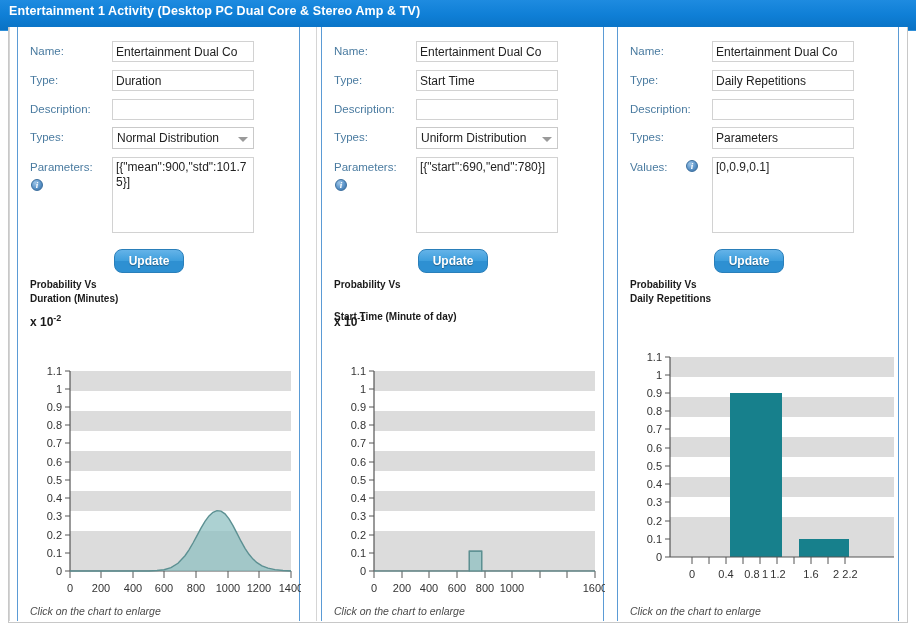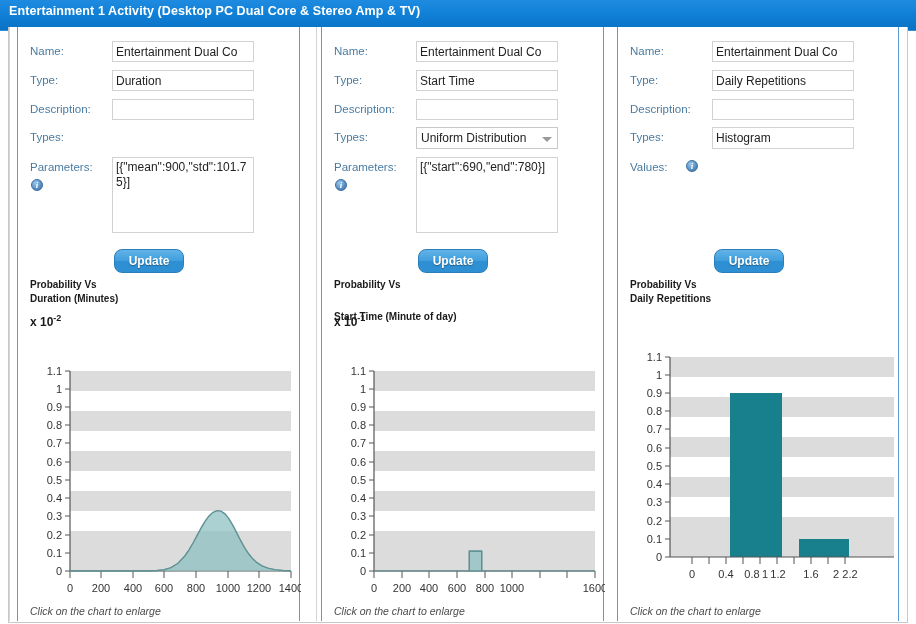--- a/index.html
+++ b/index.html
@@ -226,20 +226,24 @@
       <div class="fld-input">Duration</div>
     </div>
 
     <div class="form-row" style="top:72px;">
       <span class="fld-label">Description:</span>
       <div class="fld-input"></div>
     </div>
 
     <div class="form-row" style="top:100px;">
       <span class="fld-label">Types:</span>
+      <div class="fld-select">
+        <span>Normal Distribution</span>
+        <span class="sel-arrow"></span>
+      </div>
     </div>
 
     <div class="form-row" style="top:130px; height:80px;">
       <span class="fld-label">Parameters:</span>
       <span class="info-icon" style="left:13px; top:22px;">i</span>
       <div class="fld-textarea">[{"mean":900,"std":101.75}]</div>
     </div>
 
     <div class="update-btn" style="left:96px; top:222px;">Update</div>
   </div>
@@ -442,26 +446,27 @@
       <div class="fld-input">Daily Repetitions</div>
     </div>
 
     <div class="form-row" style="top:72px;">
       <span class="fld-label">Description:</span>
       <div class="fld-input"></div>
     </div>
 
     <div class="form-row" style="top:100px;">
       <span class="fld-label">Types:</span>
-      <div class="fld-input" style="top:0; height:22px; line-height:19px;">Histogram</div>
+      <div class="fld-input" style="top:0; height:22px; line-height:19px;">Parameters</div>
     </div>
 
     <div class="form-row" style="top:130px; height:80px;">
       <span class="fld-label">Values:</span>
       <span class="info-icon" style="left:68px; top:3px;">i</span>
+      <div class="fld-textarea">[0,0.9,0.1]</div>
     </div>
 
     <div class="update-btn" style="left:96px; top:222px;">Update</div>
   </div>
 
   <div class="chart-title" style="left:12px; top:252px;">Probability Vs</div>
   <div class="chart-title" style="left:12px; top:266px;">Daily Repetitions</div>
 
   <svg class="chart-svg" style="left:4px; top:308px;" width="279" height="270" viewBox="0 0 279 270">
     <g fill="#dcdcdc">

